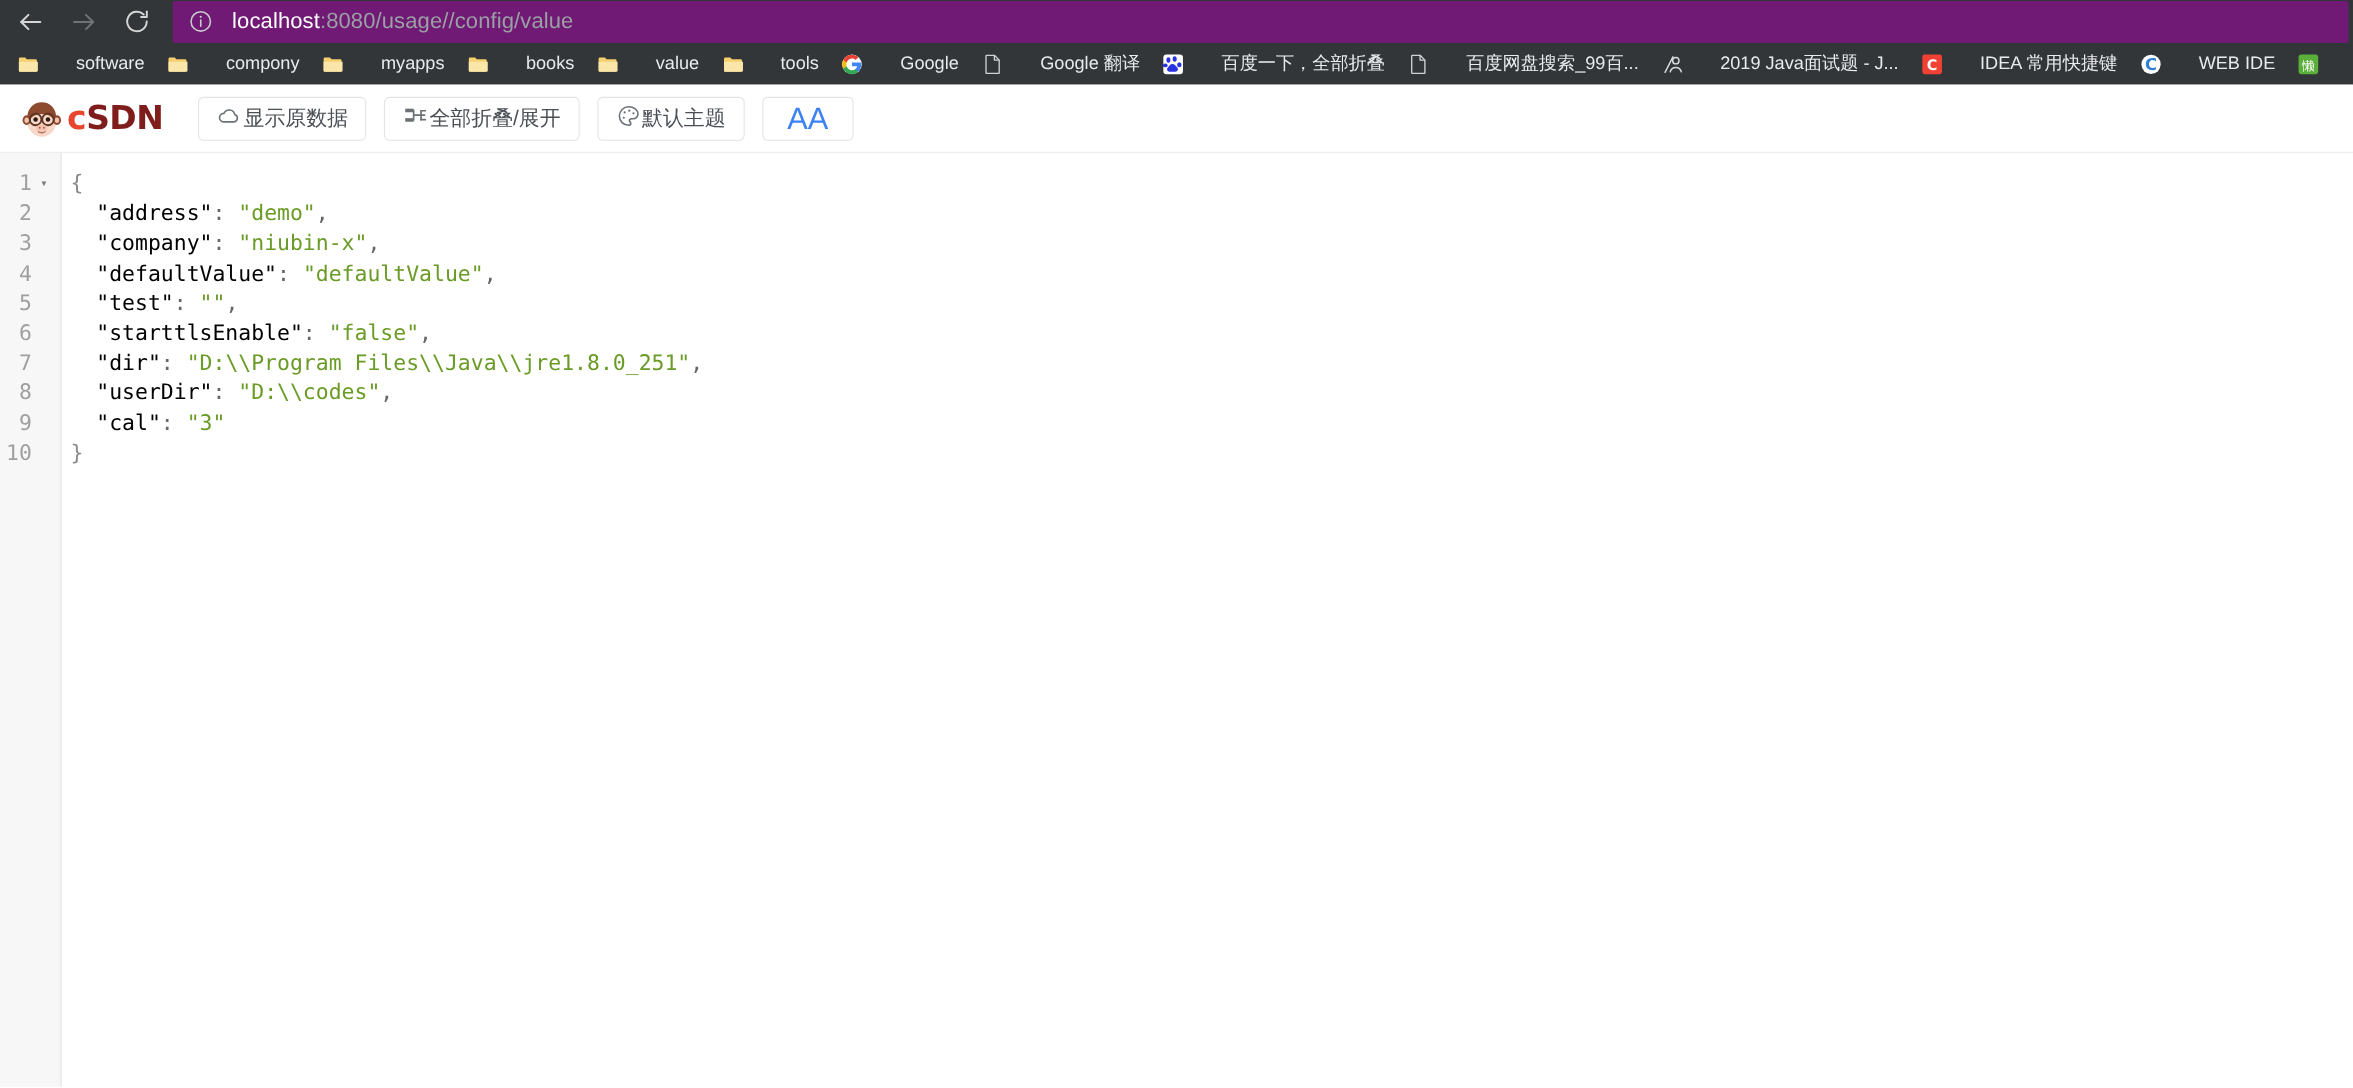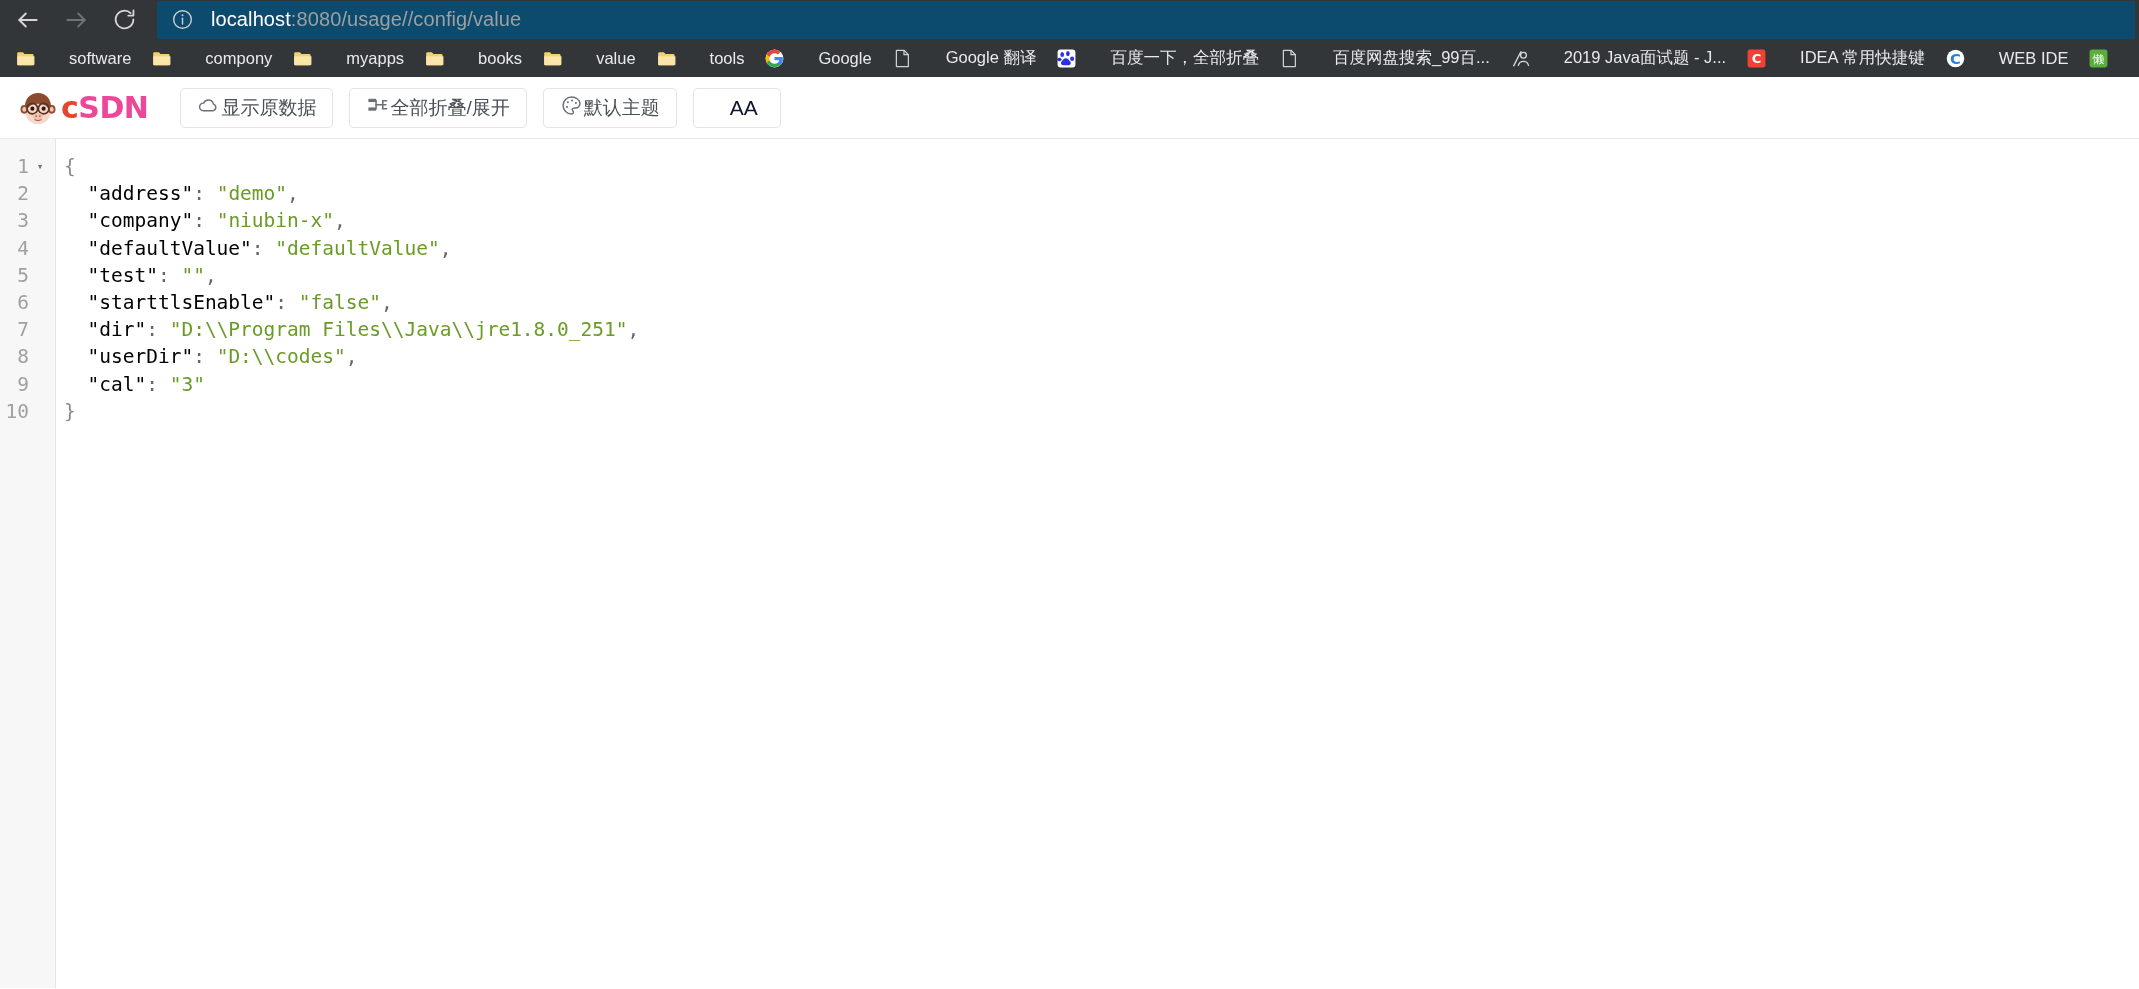--- a/index.html
+++ b/index.html
@@ -30,21 +30,21 @@
     color: #d6d6d6;
     flex: 0 0 auto;
     cursor: pointer;
   }
   .nav-btn.disabled { color: #6f7376; }
   .nav-btn svg { display: block; }
 
   #omnibox {
     flex: 1 1 auto;
     height: 38px;
-    background: #0c4a6e;
+    background: #701a75;
     border-radius: 2px;
     display: flex;
     align-items: center;
     margin-left: 9px;
     padding: 0 10px;
     min-width: 0;
   }
   #site-info-icon {
     width: 30px; height: 30px;
     display: flex; align-items: center; justify-content: center;
@@ -113,21 +113,21 @@
   }
   #csdn-wordmark {
     font-size: 30px;
     font-weight: bold;
     letter-spacing: -0.5px;
     font-family: "DejaVu Sans", sans-serif;
     margin-left: 3px;
     line-height: 1;
   }
   #csdn-wordmark .c { color: #e8452c; }
-  #csdn-wordmark .sdn { color: #ec4899; }
+  #csdn-wordmark .sdn { color: #7f1d1d; }
 
   .tool-btn {
     height: 40px;
     border: 1px solid #e3e4e6;
     border-radius: 5px;
     background: #ffffff;
     display: flex;
     align-items: center;
     padding: 0 16px;
     margin-right: 16px;
@@ -136,21 +136,21 @@
   }
   .tool-btn .tb-label {
     font-size: 19px;
     color: #4a4f56;
     margin-left: 1px;
     white-space: nowrap;
     font-family: "Liberation Sans", sans-serif;
   }
   .tool-btn .tb-icon { display: block; flex: 0 0 auto; color: #6b7177; }
   .tool-btn.icon-only { padding: 0 22px; }
-  .tool-btn.icon-only .tb-label { margin-left: 14px; font-size: 21px; color: #0f172a; }
+  .tool-btn.icon-only .tb-label { margin-left: 0; font-size: 28px; color: #3b82f6; }
 
   
   #json-view {
     display: flex;
     background: #ffffff;
     height: calc(100% - 63px);
     overflow: hidden;
     font-family: "DejaVu Sans Mono", monospace;
     font-size: 19.5px;
     line-height: 27.2px;

